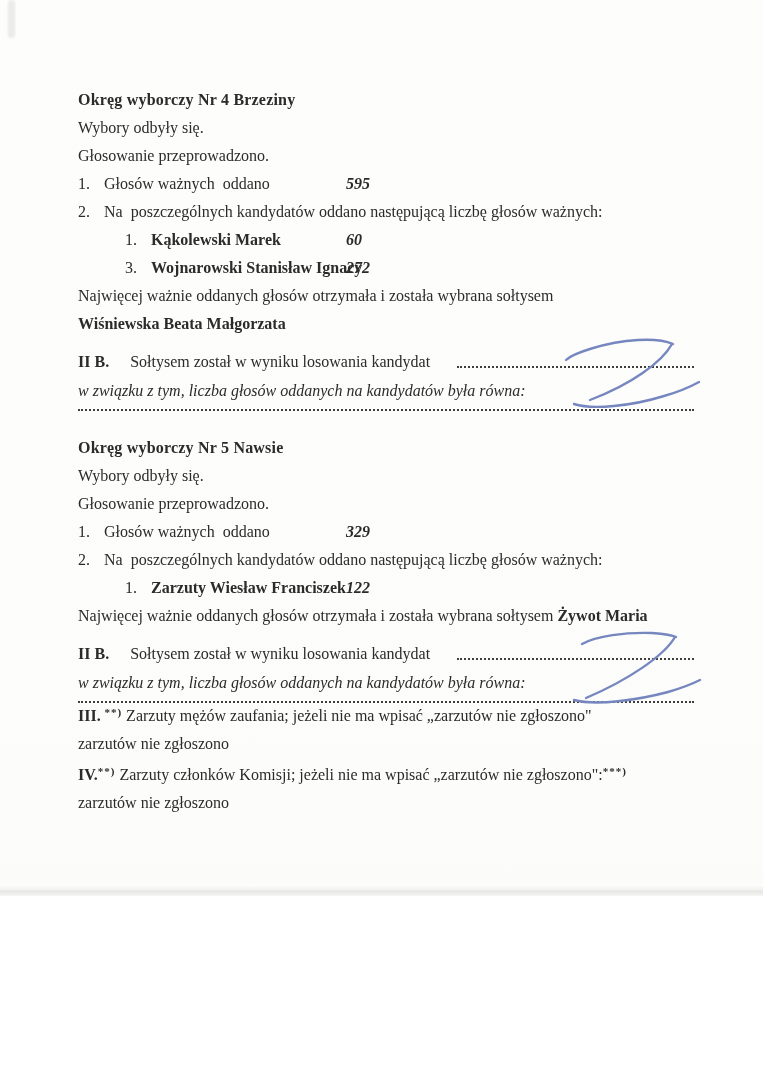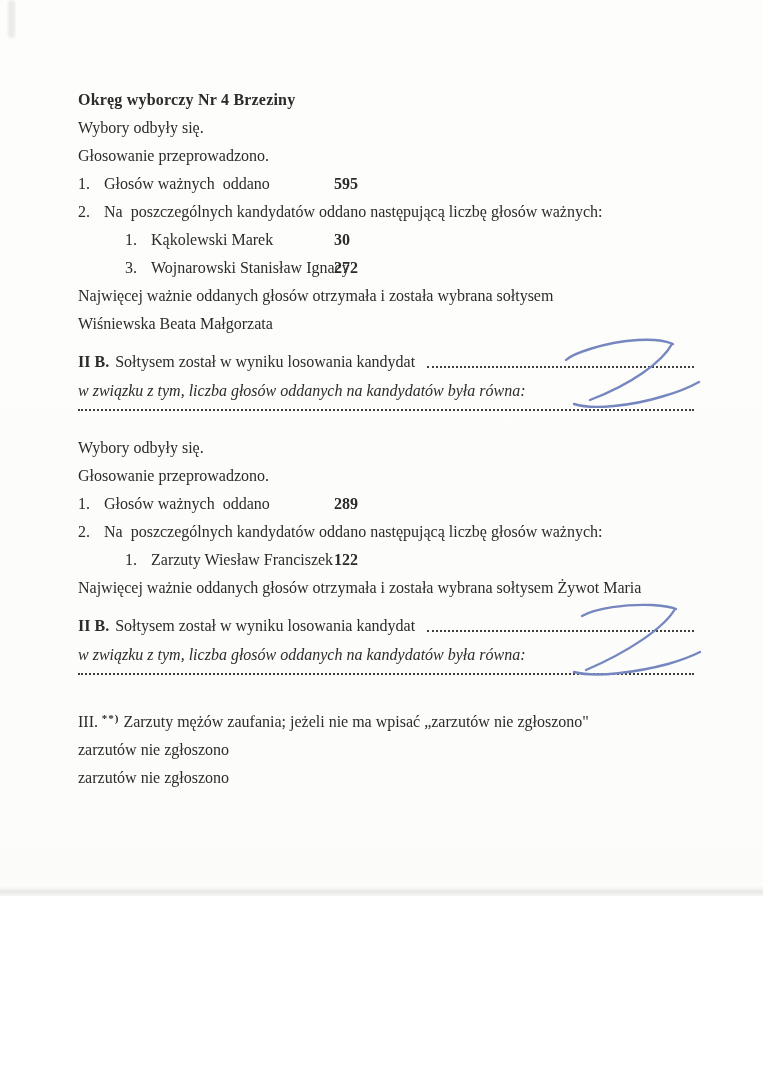--- a/index.html
+++ b/index.html
@@ -28,45 +28,45 @@
     background: linear-gradient(180deg, #ffffff 0%, #f2f2f0 45%, #e7e7e5 62%, #f5f5f3 100%);
   }
   .content {
     position: absolute; left: 78px; top: 90px; width: 616px;
   }
   p.row {
     margin: 0 0 9px 0;
     font-size: 16px; line-height: 19px;
     white-space: pre-wrap;
   }
-  .bold { font-weight: normal; }
+  .bold { font-weight: bold; }
   .title { font-weight: bold; letter-spacing: 0.2px; }
   .numrow { position: relative; }
   .no { display: inline-block; width: 26px; }
   .cand { padding-left: 47px; }
-  .votes-val { position: absolute; left: 256px; top: 0; font-weight: bold; }
+  .votes-val { position: absolute; left: 268px; top: 0; font-weight: bold; font-style: italic; }
   .winner-block:empty { display: none; }
   .winner-inline:empty { display: none; }
 
   .iib { position: relative; margin-top: 19px; }
-  .iib-line1 { display: flex; align-items: flex-end; font-size: 16px; line-height: 19px; margin-bottom: 10px; }
+  .iib-line1 { display: flex; align-items: flex-end; font-size: 16px; line-height: 19px; margin-bottom: 10px; gap: 15px; }
   .iib-label { font-weight: bold; margin-right: 6px; white-space: pre; }
   .iib-text { white-space: pre; }
   .leader { flex: 1 1 auto; border-bottom: 2px dotted #3e3e3c; margin: 0 0 3px 12px; }
   .iib-line2 { margin-bottom: 13px; font-style: italic; }
   .dotline-full { height: 0; border-bottom: 2px dotted #3e3e3c; }
 
   .pen {
     position: absolute; pointer-events: none;
     width: 152px; height: 86px;
     right: -10px; top: -22px;
   }
   .district-2 { margin-top: 27px; }
 
-  .remarks { margin-top: 34px; }
+  .remarks { }
   .remark-line sup {
     font-size: 11px; font-weight: bold;
     vertical-align: 5px; letter-spacing: 1px;
   }
   .gap-top { margin-top: 24px; }
 </style>
 </head>
 <body>
 
 <div class="page">
@@ -76,21 +76,21 @@
 
     <section>
       <p class="row title">Okręg wyborczy Nr 4 Brzeziny</p>
       <p class="row">Wybory odbyły się.</p>
       <p class="row">Głosowanie przeprowadzono.</p>
 
       <p class="row numrow"><span class="no">1.</span><span>Głosów ważnych  oddano</span><span class="votes-val">595</span></p>
 
       <p class="row numrow"><span class="no">2.</span><span>Na  poszczególnych kandydatów oddano następującą liczbę głosów ważnych:</span></p>
 
-      <p class="row numrow cand"><span class="no">1.</span><span class="bold">Kąkolewski Marek</span><span class="votes-val">30</span></p>
+      <p class="row numrow cand"><span class="no">1.</span><span class="bold">Kąkolewski Marek</span><span class="votes-val">60</span></p>
       <p class="row numrow cand"><span class="no">3.</span><span class="bold">Wojnarowski Stanisław Ignacy</span><span class="votes-val">272</span></p>
 
       <p class="row"><span>Najwięcej ważnie oddanych głosów otrzymała i została wybrana sołtysem</span></p>
       <p class="row bold winner-block">Wiśniewska Beata Małgorzata</p>
 
       <div class="iib">
         <div class="iib-line1">
           <span class="iib-label">II B.</span>
             <span class="iib-text">Sołtysem został w wyniku losowania kandydat</span>
           <span class="leader"></span>
@@ -101,24 +101,25 @@
           <g fill="none" stroke-width="2.4" stroke-linecap="round" stroke="#7687c0">
             <path d="M14 30 C 20 24, 52 12, 86 10 C 102 9, 114 11, 121 14"></path>
             <path d="M120 14 C 110 32, 80 54, 38 70"></path>
             <path d="M22 74 C 40 80, 80 76, 112 66 C 126 62, 138 57, 147 52"></path>
           </g>
         </svg>
       </div>
     </section>
 
     <section class="district-2">
+      <p class="row title">Okręg wyborczy Nr 5 Nawsie</p>
       <p class="row">Wybory odbyły się.</p>
       <p class="row">Głosowanie przeprowadzono.</p>
 
-      <p class="row numrow"><span class="no">1.</span><span>Głosów ważnych  oddano</span><span class="votes-val">289</span></p>
+      <p class="row numrow"><span class="no">1.</span><span>Głosów ważnych  oddano</span><span class="votes-val">329</span></p>
 
       <p class="row numrow"><span class="no">2.</span><span>Na  poszczególnych kandydatów oddano następującą liczbę głosów ważnych:</span></p>
 
       <p class="row numrow cand"><span class="no">1.</span><span class="bold">Zarzuty Wiesław Franciszek</span><span class="votes-val">122</span></p>
 
       <p class="row"><span>Najwięcej ważnie oddanych głosów otrzymała i została wybrana sołtysem </span><span class="bold winner-inline">Żywot Maria</span></p>
 
       <div class="iib">
         <div class="iib-line1">
           <span class="iib-label">II B.</span>
@@ -134,19 +135,20 @@
             <path d="M22 78 C 44 84, 86 78, 116 70 C 130 66, 140 62, 148 58"></path>
           </g>
         </svg>
       </div>
     </section>
 
     <section class="remarks">
       <p class="row remark-line"><span class="bold">III.</span><sup> **)</sup><span> Zarzuty mężów zaufania; jeżeli nie ma wpisać „zarzutów nie zgłoszono"</span></p>
       <p class="row">zarzutów nie zgłoszono</p>
 
+      <p class="row remark-line gap-top"><span class="bold">IV.</span><sup>**)</sup><span> Zarzuty członków Komisji; jeżeli nie ma wpisać „zarzutów nie zgłoszono":</span><sup>***)</sup></p>
       <p class="row">zarzutów nie zgłoszono</p>
     </section>
 
   </div>
 
   <div class="bottom-edge"></div>
 </div>
 
 </body></html>

